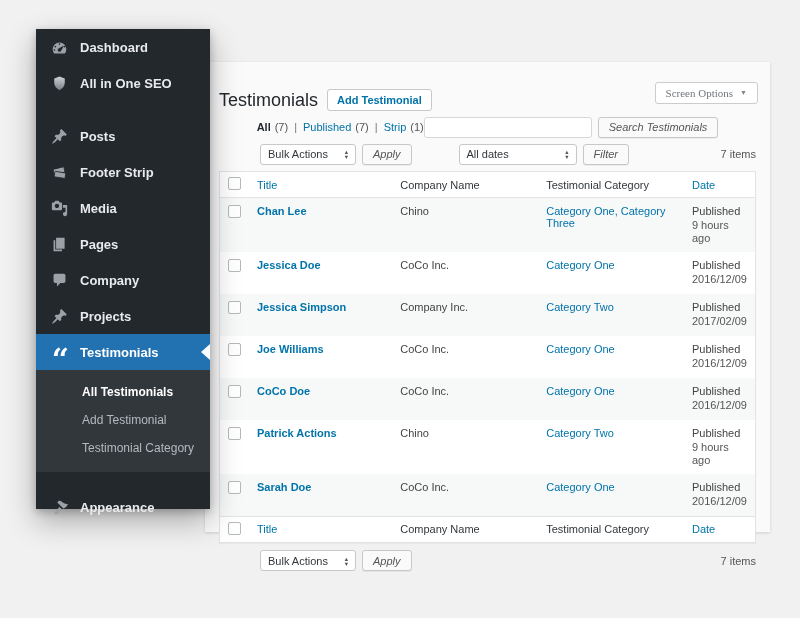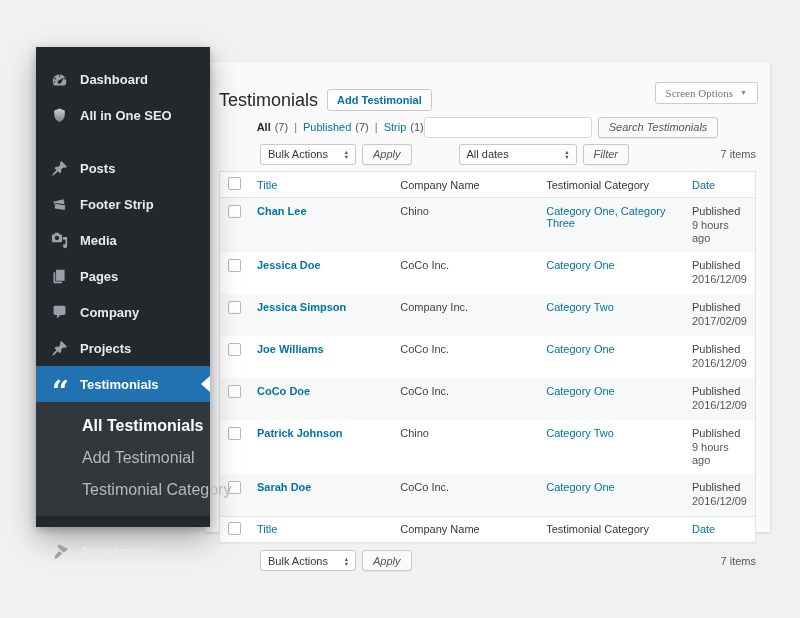--- a/index.html
+++ b/index.html
@@ -7,26 +7,25 @@
   body {
     position: relative;
     background: #f1f1f2;
     font-family: "Liberation Sans", sans-serif;
     overflow: hidden;
   }
 
   
   .sidebar {
     position: absolute;
-    left: 36px; top: 47px;
+    left: 36px; top: 29px;
     width: 174px; height: 480px;
     background: #23282d;
     box-shadow: 0 12px 28px rgba(0,0,0,.30), 0 3px 8px rgba(0,0,0,.22);
     z-index: 3;
-    padding-top: 14px;
   }
   .menu-item {
     height: 36px;
     display: flex; align-items: center;
     padding: 0 8px 0 14px; gap: 11px;
     color: #e8eaec;
     font-size: 13px; font-weight: 600;
     cursor: pointer;
     position: relative;
   }
@@ -45,21 +44,21 @@
     border-right: 9px solid #fafafa;
   }
   .quote-glyph {
     font-size: 30px; font-weight: 700; line-height: 8px;
     display: block; margin-top: 16px; letter-spacing: -2px;
     color: #fff; font-family: "DejaVu Serif", serif;
   }
   .submenu { background: #32373c; padding: 8px 0 10px; }
   .submenu-item {
     padding: 7px 10px 7px 46px;
-    font-size: 16px; color: #b4b9be;
+    font-size: 12px; color: #b4b9be;
     cursor: pointer; white-space: nowrap;
   }
   .submenu-item.current { color: #fff; font-weight: 700; }
 
   
   .panel {
     position: absolute;
     left: 205px; top: 62px;
     width: 565px; height: 470px;
     background: #fafafa;
@@ -389,21 +388,21 @@
     <td class="col-company"><span>CoCo Inc.</span></td>
     <td class="col-category"><a>Category One</a></td>
     <td class="col-date">
       <span class="status">Published</span>
       <span class="pubdate">2016/12/09</span>
     </td>
   </tr>
 
   <tr>
     <th class="cb-col"><input type="checkbox" class="wp-cb" style=""></th>
-    <td class="col-title"><a>Patrick Johnson</a></td>
+    <td class="col-title"><a>Patrick Actions</a></td>
     <td class="col-company"><span>Chino</span></td>
     <td class="col-category"><a>Category Two</a></td>
     <td class="col-date">
       <span class="status">Published</span>
       <span class="pubdate">9 hours ago</span>
     </td>
   </tr>
 
   <tr>
     <th class="cb-col"><input type="checkbox" class="wp-cb" style=""></th>

